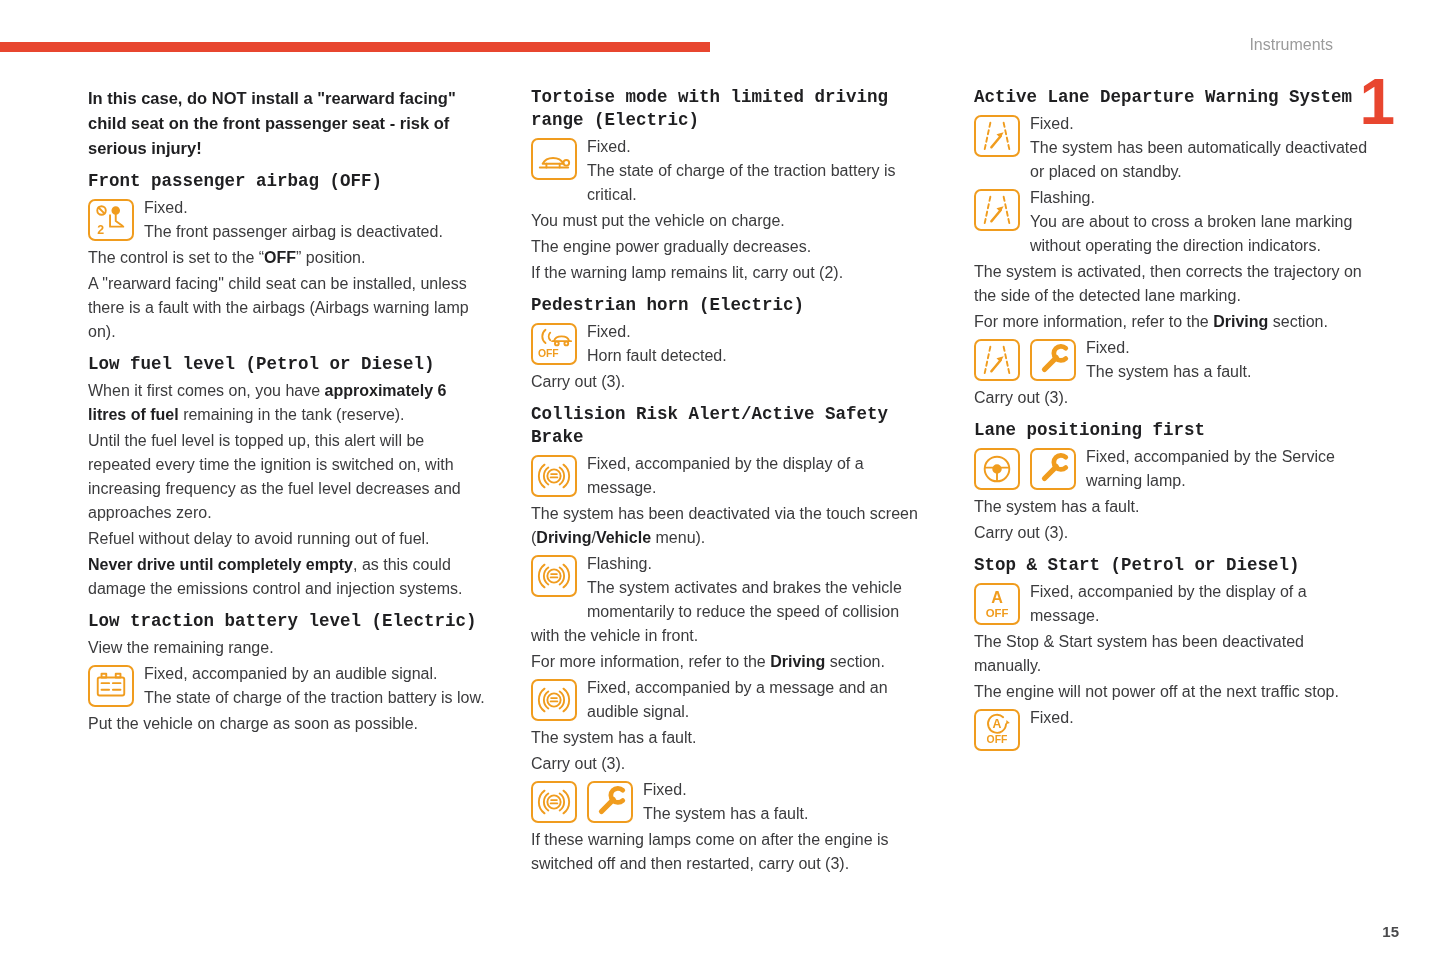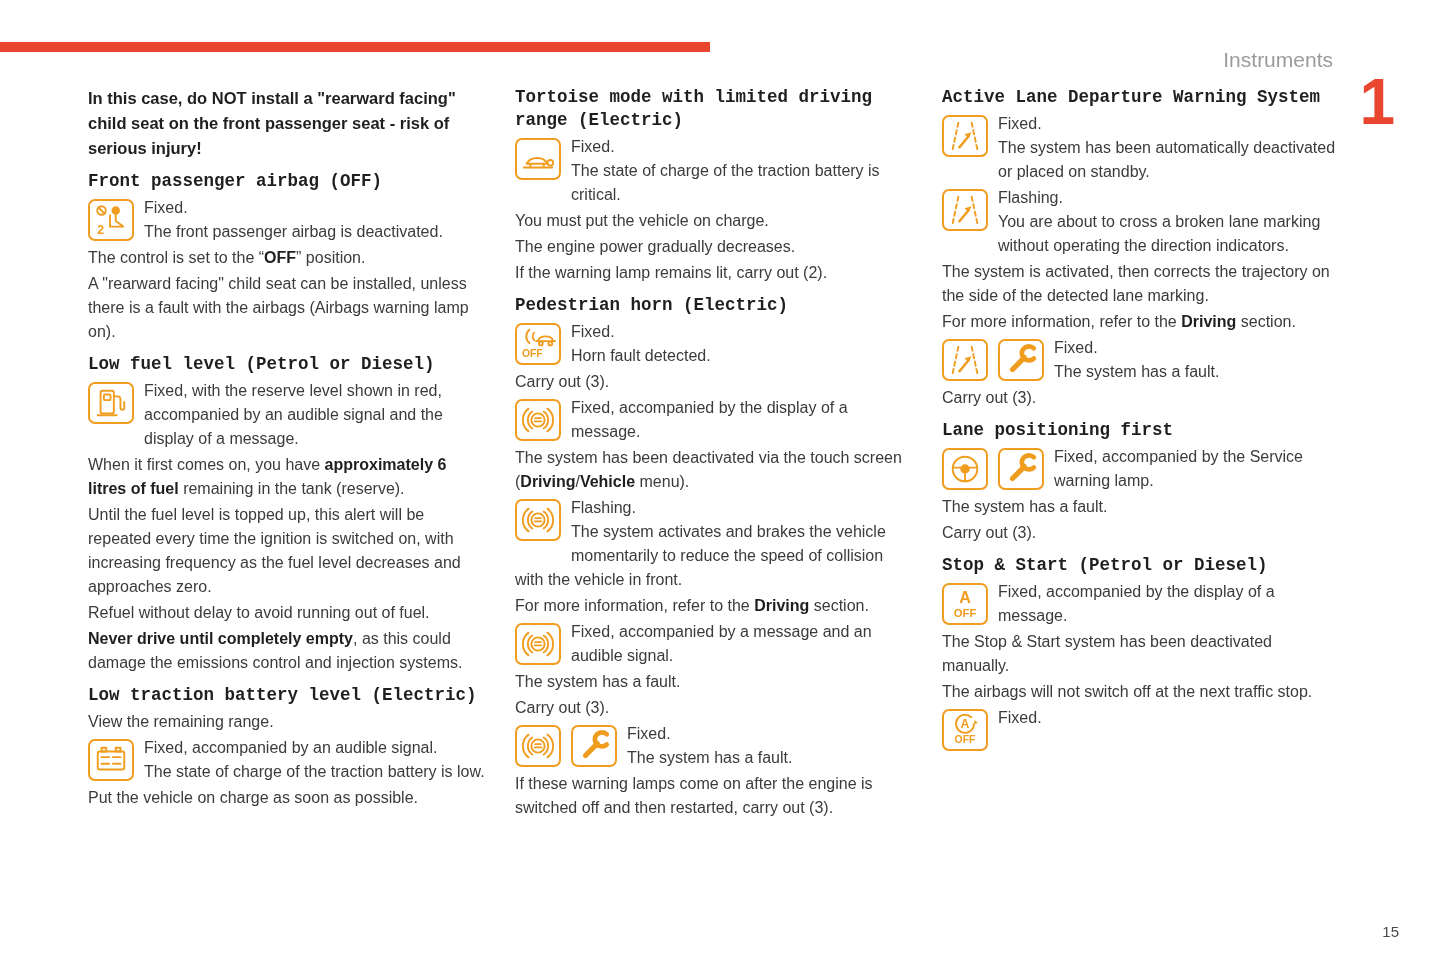--- a/index.html
+++ b/index.html
@@ -1,24 +1,24 @@
 <!DOCTYPE html>
 <html><head>
 <meta charset="utf-8">
 <style>
   html,body{margin:0;padding:0;}
   body{
     width:1445px;height:964px;position:relative;background:#ffffff;
     font-family:"Liberation Sans",sans-serif;color:#3b3b3d;overflow:hidden;
   }
   .accent-bar{position:absolute;left:0;top:42px;width:710px;height:10px;background:var(--red,#e8462f);}
-  .header-label{position:absolute;top:36px;right:112px;font-size:21px;color:#9b9b9b;margin-top:12px;}
+  .header-label{position:absolute;top:36px;right:112px;font-size:16px;color:#9b9b9b;}
   .chapter-num{position:absolute;top:70px;right:50px;font-size:64px;line-height:1;font-weight:bold;color:var(--red,#e8462f);}
-  .page-num{position:absolute;bottom:24px;right:46px;font-size:15px;color:#4a4a4c;font-weight:normal;}
-  .content{position:absolute;left:88px;top:86px;display:flex;gap:29px;}
+  .page-num{position:absolute;bottom:24px;right:46px;font-size:15px;color:#4a4a4c;font-weight:bold;}
+  .content{position:absolute;left:88px;top:86px;display:flex;gap:45px;}
   .col{width:398px;}
   .col > :first-child{margin-top:0;}
   h3{font-size:17.5px;line-height:23px;font-weight:bold;color:#1f1f21;margin:9px 0 3px 0;clear:both;font-family:Liberation Mono, monospace;}
   .para{font-size:16px;line-height:24px;margin:0 0 2px 0;clear:both;}
   .lead .b{font-size:16.5px;}
   .b{font-weight:bold;color:#1f1f21;}
   .iconbox{
     float:left;width:46px;height:42px;box-sizing:border-box;
     border:2px solid var(--orange,#f2a33c);border-radius:7px;
     margin:3px 10px 4px 0;display:flex;align-items:center;justify-content:center;
@@ -46,30 +46,20 @@
               <circle cx="25" cy="9" r="3.5" fill="currentColor"></circle>
               <path d="M25 13 v7 l7 5"></path>
               <path d="M19 14 v12 h14"></path>
               <text x="9" y="34" font-size="13" font-weight="bold" fill="currentColor" stroke="none" text-anchor="middle">2</text>
             </g>
           </svg>
         </span><span>Fixed.</span><br><span>The front passenger airbag is deactivated.</span></p>
       <p class="para"><span>The control is set to the “</span><span class="b">OFF</span><span>” position.</span></p>
       <p class="para"><span>A "rearward facing" child seat can be installed, unless there is a fault with the airbags (Airbags warning lamp on).</span></p>
       <h3>Low fuel level (Petrol or Diesel)</h3>
-      <p class="para"><span class="iconbox">
-          <svg width="38" height="36" viewBox="0 0 40 38">
-            <g stroke="currentColor" stroke-width="2" fill="none" stroke-linecap="round" stroke-linejoin="round">
-              <rect x="9" y="6" width="14" height="24" rx="2"></rect>
-              <rect x="12.5" y="10" width="7" height="6" rx="1"></rect>
-              <line x1="6" y1="32" x2="26" y2="32"></line>
-              <path d="M23 12 h4 a3 3 0 0 1 3 3 v9 a2 2 0 0 0 4 0 v-6"></path>
-            </g>
-          </svg>
-        </span><span>Fixed, with the reserve level shown in red, accompanied by an audible signal and the display of a message.</span></p>
       <p class="para"><span>When it first comes on, you have </span><span class="b">approximately 6 litres of fuel</span><span> remaining in the tank (reserve).</span></p>
       <p class="para"><span>Until the fuel level is topped up, this alert will be repeated every time the ignition is switched on, with increasing frequency as the fuel level decreases and approaches zero.</span></p>
       <p class="para"><span>Refuel without delay to avoid running out of fuel.</span></p>
       <p class="para"><span class="b">Never drive until completely empty</span><span>, as this could damage the emissions control and injection systems.</span></p>
       <h3>Low traction battery level (Electric)</h3>
       <p class="para"><span>View the remaining range.</span></p>
       <p class="para"><span class="iconbox">
           <svg width="38" height="36" viewBox="0 0 40 38">
             <g stroke="currentColor" stroke-width="2" fill="none" stroke-linecap="round" stroke-linejoin="round">
               <rect x="10" y="6" width="5" height="4"></rect>
@@ -108,20 +98,21 @@
               <path d="M16 7 A6 6 0 0 0 16 15"></path>
               <path d="M20 16 c1-4 4-5 8-5 4 0 7 1 8 5"></path>
               <line x1="18" y1="16" x2="38" y2="16"></line>
               <circle cx="23" cy="18.5" r="2"></circle>
               <circle cx="33" cy="18.5" r="2"></circle>
               <text x="14" y="33" font-size="11" font-weight="bold" fill="currentColor" stroke="none" text-anchor="middle">OFF</text>
             </g>
           </svg>
         </span><span>Fixed.</span><br><span>Horn fault detected.</span></p>
       <p class="para"><span>Carry out (3).</span></p>
+      <h3>Collision Risk Alert/Active Safety Brake</h3>
       <p class="para"><span class="iconbox">
           <svg width="38" height="36" viewBox="0 0 40 38">
             <g stroke="currentColor" stroke-width="2" fill="none" stroke-linecap="round" stroke-linejoin="round">
               <circle cx="20" cy="19" r="7"></circle>
               <line x1="17" y1="17" x2="23" y2="17"></line>
               <line x1="16.5" y1="20.5" x2="23.5" y2="20.5"></line>
               <path d="M10 7 A15 15 0 0 0 10 31"></path>
               <path d="M30 7 A15 15 0 0 1 30 31"></path>
               <path d="M14 10 A11 11 0 0 0 14 28"></path>
               <path d="M26 10 A11 11 0 0 1 26 28"></path>
@@ -246,21 +237,21 @@
       <h3>Stop &amp; Start (Petrol or Diesel)</h3>
       <p class="para"><span class="iconbox">
           <svg width="38" height="36" viewBox="0 0 40 38">
             <g stroke="currentColor" stroke-width="2" fill="none" stroke-linecap="round" stroke-linejoin="round">
               <text x="20" y="18" font-size="17" font-weight="bold" fill="currentColor" stroke="none" text-anchor="middle">A</text>
               <text x="20" y="33" font-size="12" font-weight="bold" fill="currentColor" stroke="none" text-anchor="middle">OFF</text>
             </g>
           </svg>
         </span><span>Fixed, accompanied by the display of a message.</span></p>
       <p class="para"><span>The Stop &amp; Start system has been deactivated manually.</span></p>
-      <p class="para"><span>The airbags will not switch off at the next traffic stop.</span></p>
+      <p class="para"><span>The engine will not power off at the next traffic stop.</span></p>
       <p class="para"><span class="iconbox">
           <svg width="38" height="36" viewBox="0 0 40 38">
             <g stroke="currentColor" stroke-width="2" fill="none" stroke-linecap="round" stroke-linejoin="round">
               <path d="M26.5 5.5 A9.5 9.5 0 1 0 29.5 13"></path>
               <path d="M29.5 13 l4 -1.5 -3.5 -3 z" fill="currentColor" stroke="none"></path>
               <text x="20" y="16.5" font-size="13" font-weight="bold" fill="currentColor" stroke="none" text-anchor="middle">A</text>
               <text x="20" y="33" font-size="11" font-weight="bold" fill="currentColor" stroke="none" text-anchor="middle">OFF</text>
             </g>
           </svg>
         </span><span>Fixed.</span><br></p>

